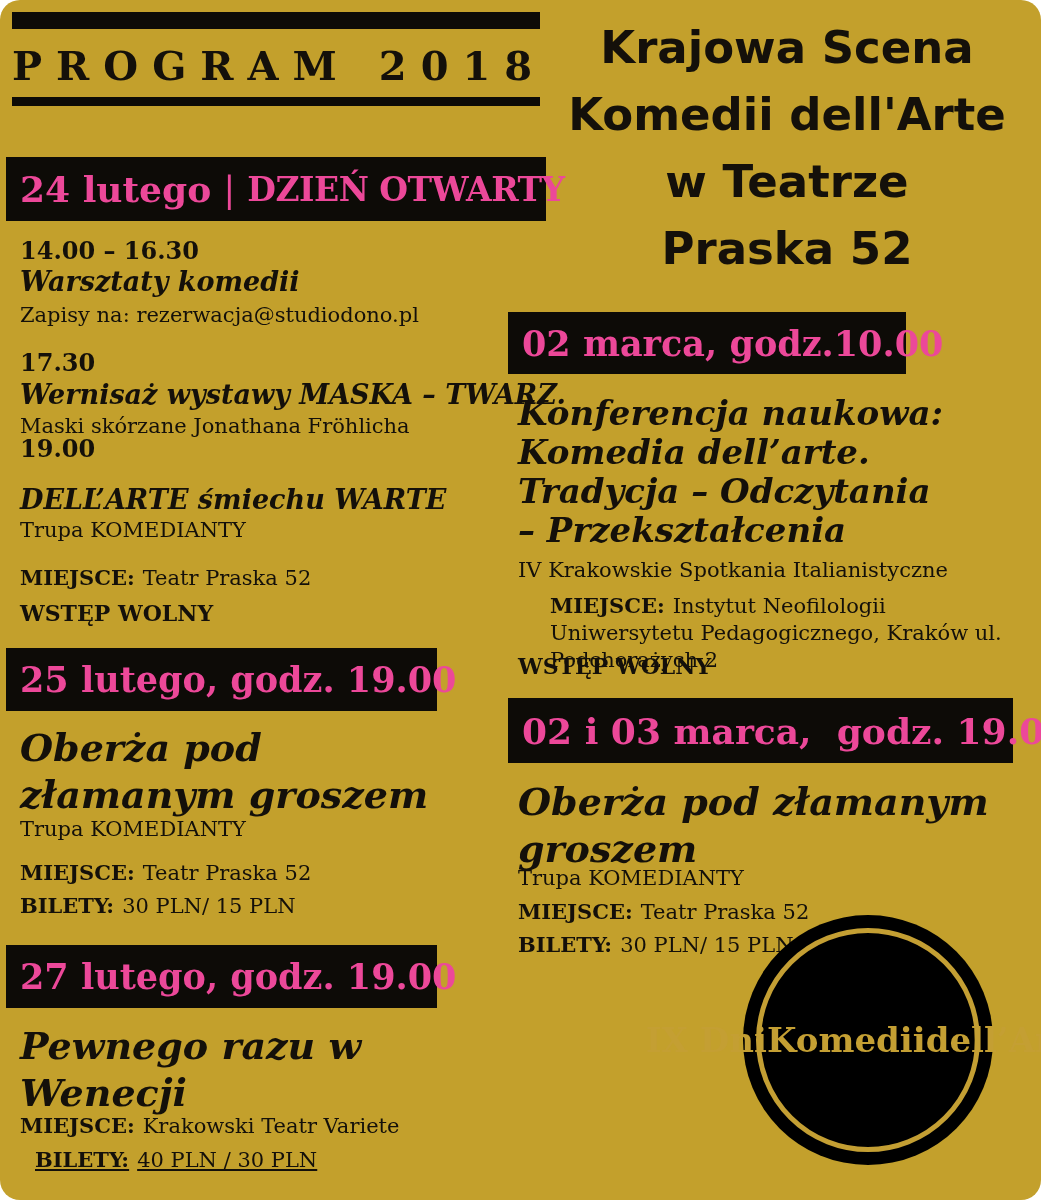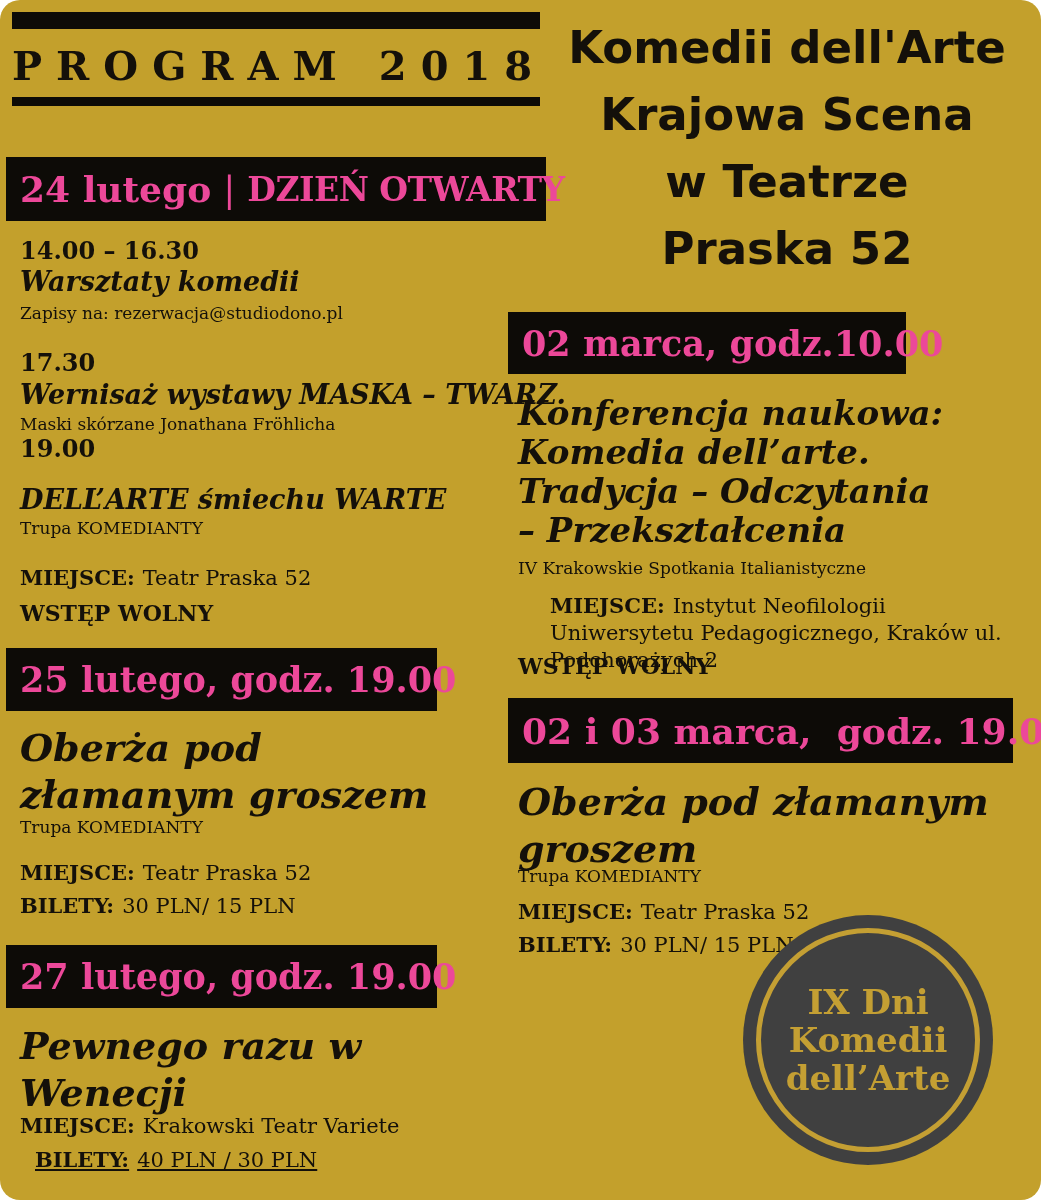--- a/index.html
+++ b/index.html
@@ -31,40 +31,40 @@
   .banner-openday{left:6px;top:157px;width:540px;height:64px;font-size:36px;}
   .banner-openday .b-sep{font-weight:normal;margin:0 12px;font-size:36px;}
   .banner-openday .b-label{font-weight:bold;font-size:33px;letter-spacing:-0.5px;}
   .banner-25{left:6px;top:648px;width:431px;height:63px;font-size:35px;}
   .banner-27{left:6px;top:945px;width:431px;height:63px;font-size:35px;}
   .banner-conf{left:508px;top:312px;width:398px;height:62px;font-size:35px;}
   .banner-0203{left:508px;top:698px;width:505px;height:65px;font-size:36px;}
   
   .time{font-weight:bold;font-size:24px;white-space:nowrap;}
   .ititle{font-weight:bold;font-style:italic;font-size:27px;white-space:nowrap;}
-  .note{font-size:17px;white-space:nowrap;}
+  .note{font-size:21px;white-space:nowrap;}
   .meta{font-size:21px;white-space:nowrap;}
   .meta .lbl{font-weight:bold;margin-right:8px;}
   .meta-wrap{font-size:21px;line-height:27px;white-space:normal;margin-left:32px;}
   .meta-wrap .lbl{font-weight:bold;margin-right:8px;}
   .admission{font-weight:bold;font-size:22px;white-space:nowrap;}
   .btitle{font-weight:bold;font-style:italic;font-size:38px;line-height:47px;}
   .conf-title{font-weight:bold;font-style:italic;font-size:34px;line-height:39px;white-space:nowrap;}
   
   .kscena{
     left:557px;top:14px;width:460px;
     font-family:"DejaVu Sans",sans-serif;
     font-weight:bold;font-size:45px;line-height:67px;
     text-align:center;white-space:nowrap;
   }
   
   .badge{
     left:743px;top:915px;width:250px;height:250px;
-    background:#404040;border-radius:50%;
-    display:flex;flex-direction:column;justify-content:center;align-items:center;
+    background:#000000;border-radius:50%;
+    display:flex;flex-direction:row;justify-content:center;align-items:center;
   }
   .badge-ring{
     position:absolute;left:13px;top:13px;right:13px;bottom:13px;
     border:5px solid #c49f33;border-radius:50%;
   }
   .badge-line{
     position:relative;
     color:#c49f33;font-weight:bold;font-size:34px;line-height:38px;
     text-align:center;white-space:nowrap;
   }
@@ -72,22 +72,22 @@
 </head>
 <body>
 
 <div class="poster">
 
   <div class="abs rule-thick"></div>
   <div class="abs program-title">PROGRAM 2018</div>
   <div class="abs rule-thin"></div>
 
   <div class="abs kscena">
+    <div>Krajowa Scena</div>
     <div>Komedii dell'Arte</div>
-    <div>Krajowa Scena</div>
     <div>w Teatrze</div>
     <div>Praska 52</div>
   </div>
 
   <div class="abs banner banner-openday">
     <span class="b-date">24 lutego</span>
     <span class="b-sep">|</span>
     <span class="b-label">DZIEŃ OTWARTY</span>
   </div>
 

